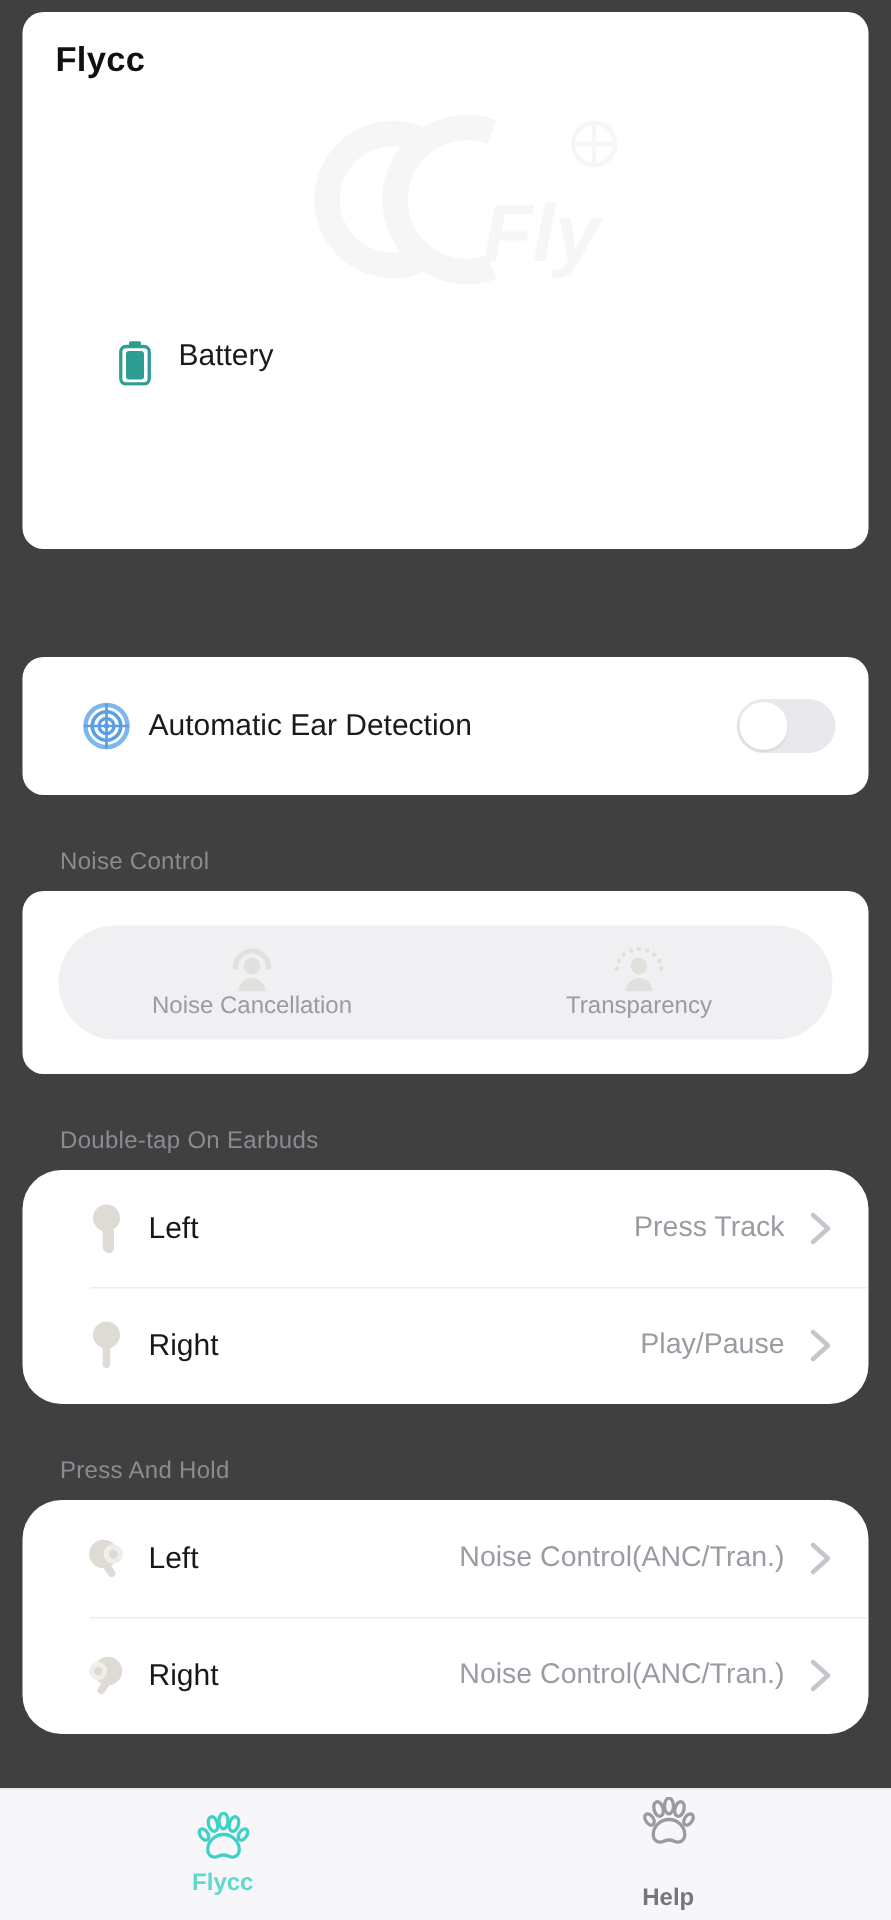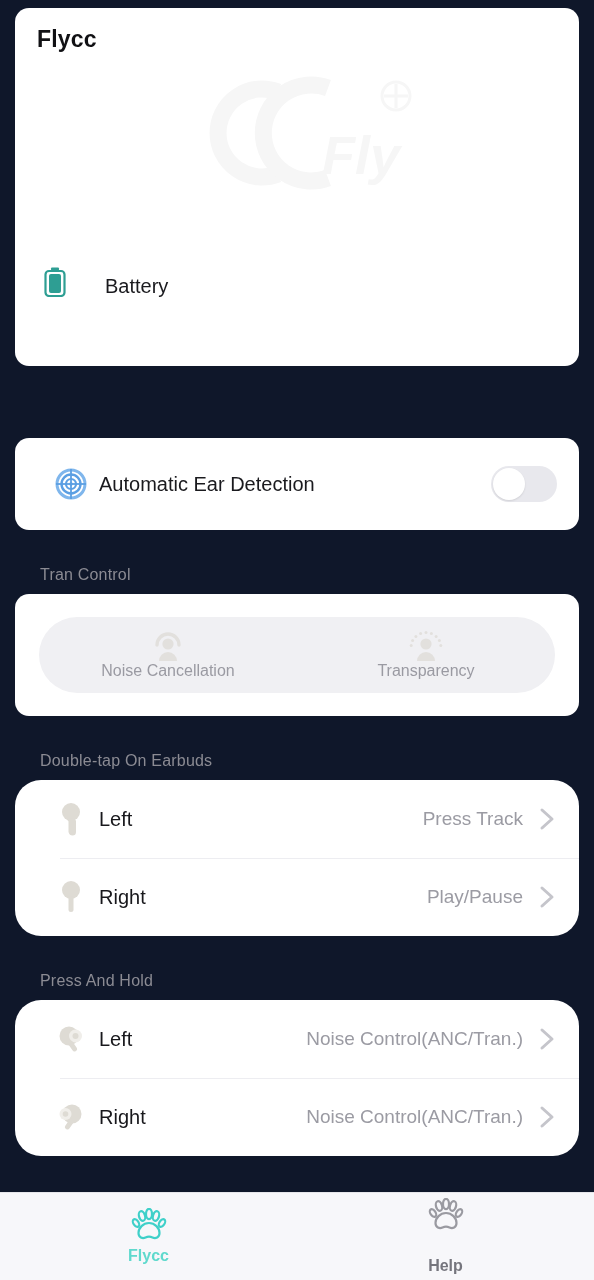--- a/index.html
+++ b/index.html
@@ -5,21 +5,21 @@
   * { box-sizing: border-box; margin: 0; padding: 0; }
   html, body {
     width: 594px; height: 1280px;
     font-family: "Liberation Sans", sans-serif;
     background: #f0f0f4;
     overflow: hidden;
   }
   .app {
     position: relative;
     width: 594px; height: 1280px;
-    background: #0f172a;
+    background: #404040;
     display: flex;
     flex-direction: column;
   }
   .scroll {
     flex: 1 1 auto;
     overflow: hidden;
     padding: 0 15px;
   }
 
   
@@ -48,25 +48,24 @@
   .watermark {
     position: absolute;
     top: 58px; left: 185px;
     width: 230px; height: 135px;
     opacity: 1;
     pointer-events: none;
   }
   .device-rows { position: absolute; left: 0; right: 0; top: 218px; }
   .drow {
     display: flex;
-    align-items: flex-end;
+    align-items: flex-start;
     height: 72px;
-    padding-left: 25px;
+    padding-left: 60px;
     position: relative;
-    gap: 21px;
   }
   .drow + .drow::before {
     content: "";
     position: absolute;
     left: 81px; right: 0; top: 0;
     height: 1px;
     background: #ececf0;
   }
   .drow-icon {
     width: 30px; height: 32px;
@@ -270,21 +269,21 @@
         </svg>
       </span>
       <span class="ear-label">Automatic Ear Detection</span>
       <span class="toggle">
         <span class="knob"></span>
       </span>
     </div>
 
     <div class="spacer-sm"></div>
 
-    <div class="sec-title">Tran Control</div>
+    <div class="sec-title">Noise Control</div>
     <div class="card nc-card">
       <div class="nc-seg">
 
         <div class="nc-item">
           <span class="nc-icon">
             <svg viewBox="0 0 34 30" width="34" height="30">
               <path d="M6 14 A11 11 0 0 1 28 14" fill="none" stroke="#e2e0dd" stroke-width="3.4" stroke-linecap="round"></path>
               <circle cx="17" cy="13" r="5.6" fill="#e2e0dd"></circle>
               <path d="M8 30 A9 9 0 0 1 26 30 Z" fill="#e2e0dd"></path>
             </svg>

